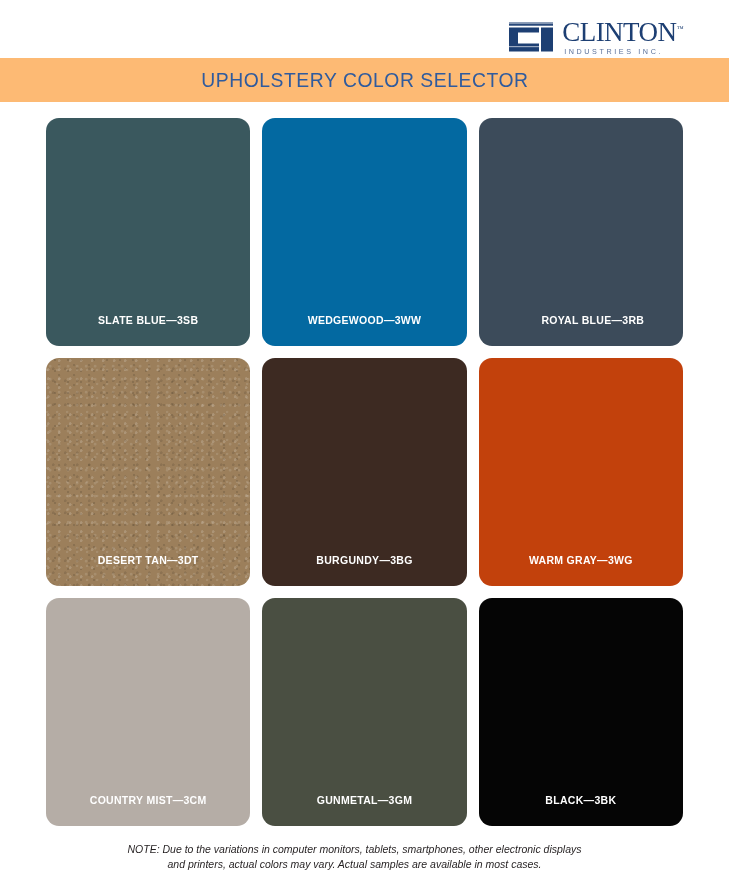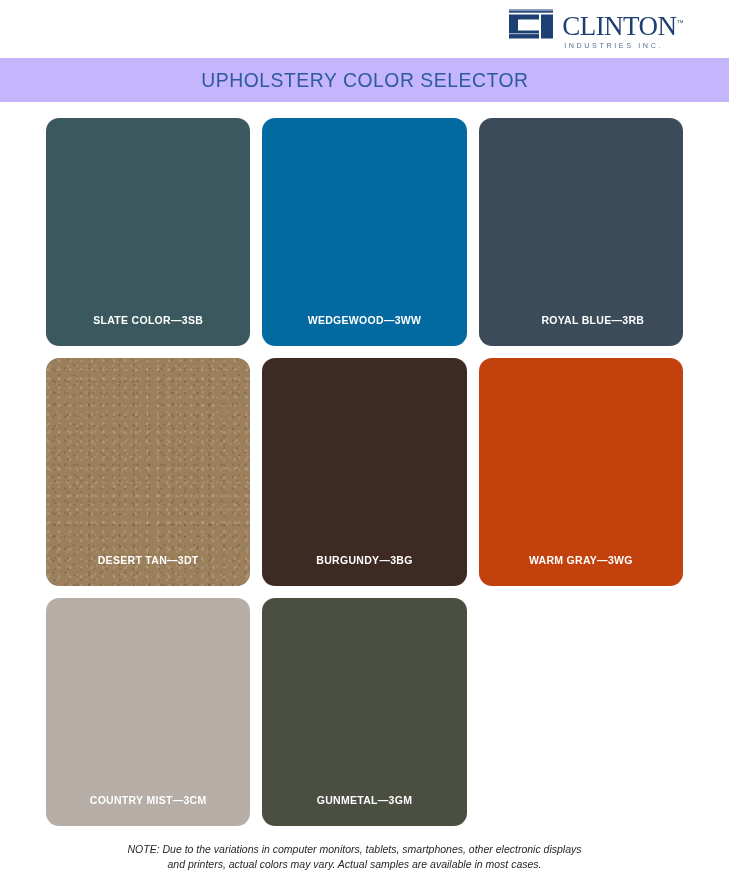--- a/index.html
+++ b/index.html
@@ -13,23 +13,23 @@
   }
 
   
   .header {
     height: 58px;
     position: relative;
   }
   .logo {
     position: absolute;
     right: 46px;
-    top: 9px;
-    display: flex;
-    align-items: flex-start;
+    top: 15px;
+    display: flex;
+    align-items: flex-end;
   }
   .logo-mark {
     width: 52px;
     height: 34px;
     margin-right: 3px;
     flex: none;
   }
   .logo-text {
     display: flex;
     flex-direction: column;
@@ -144,28 +144,28 @@
       <rect x="2" y="24" width="30" height="1.2" fill="#ffffff" opacity="0.55"></rect>
       <rect x="2" y="1.1" width="44" height="1" fill="#ffffff" opacity="0.5"></rect>
     </svg>
     <div class="logo-text">
       <div class="logo-word"><span>CLINTON</span><span class="logo-tm">™</span></div>
       <div class="logo-sub">INDUSTRIES INC.</div>
     </div>
   </div>
 </div>
 
-<div class="title-banner" style="background: #c4b5fd;">
+<div class="title-banner" style="background: #fdba74;">
   <div class="title-text" style="color: rgb(47, 91, 158);">UPHOLSTERY COLOR SELECTOR</div>
 </div>
 
 <div class="grid">
 
   <div class="swatch" style="background: rgb(58, 88, 94);">
-    <span class="swatch-label">SLATE COLOR—3SB</span>
+    <span class="swatch-label">SLATE BLUE—3SB</span>
   </div>
 
   <div class="swatch" style="background: #0369a1;">
     <span class="swatch-label">WEDGEWOOD—3WW</span>
   </div>
 
   <div class="swatch" style="background: rgb(60, 75, 90); padding-left: 24px;">
     <span class="swatch-label">ROYAL BLUE—3RB</span>
   </div>
 
@@ -183,19 +183,22 @@
   </div>
 
   <div class="swatch" style="background: rgb(181, 173, 166);">
     <span class="swatch-label">COUNTRY MIST—3CM</span>
   </div>
 
   <div class="swatch" style="background: rgb(74, 79, 66); justify-content: center;">
     <span class="swatch-label">GUNMETAL—3GM</span>
   </div>
 
+  <div class="swatch" style="background: rgb(5, 5, 5);">
+    <span class="swatch-label">BLACK—3BK</span>
+  </div>
 
 </div>
 
 <div class="footer">
   <div class="footer-line">NOTE: Due to the variations in computer monitors, tablets, smartphones, other electronic displays</div>
   <div class="footer-line">and printers, actual colors may vary. Actual samples are available in most cases.</div>
 </div>
 
 </body></html>

